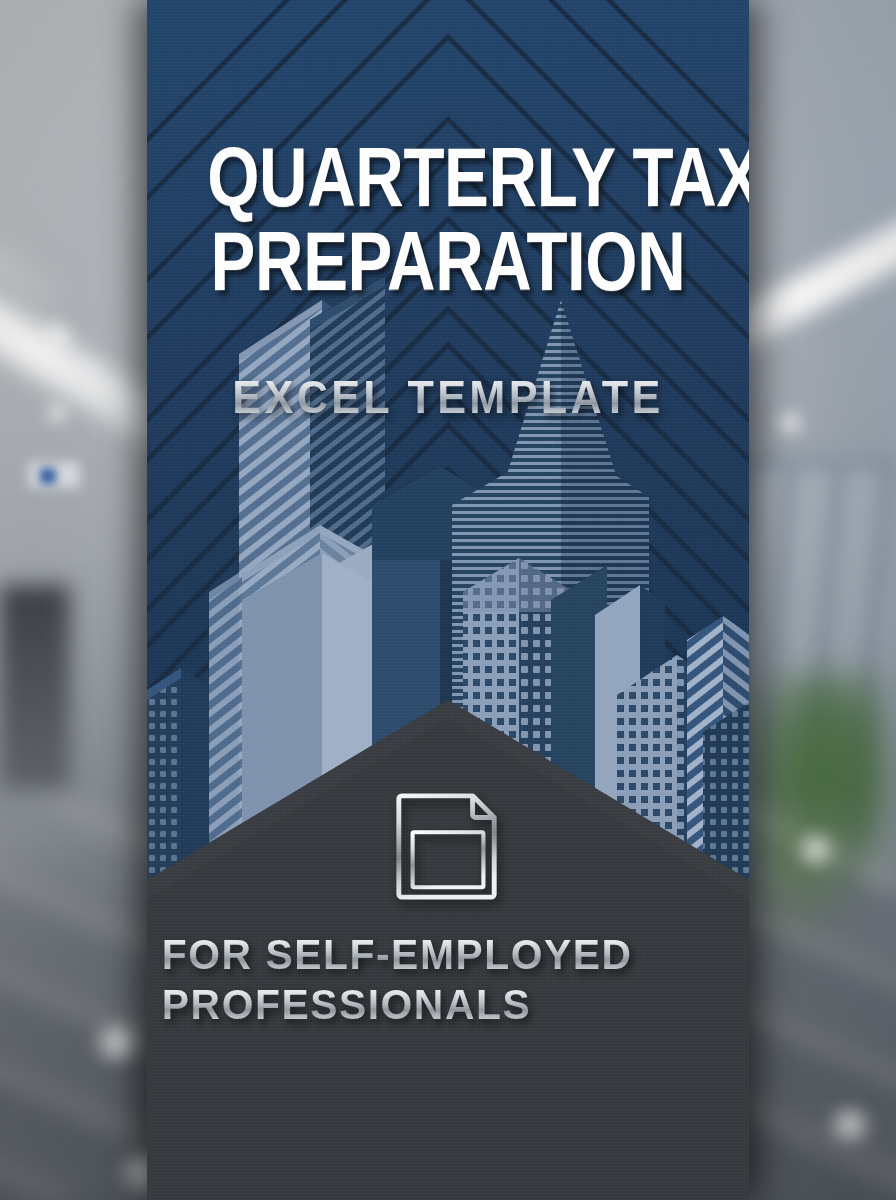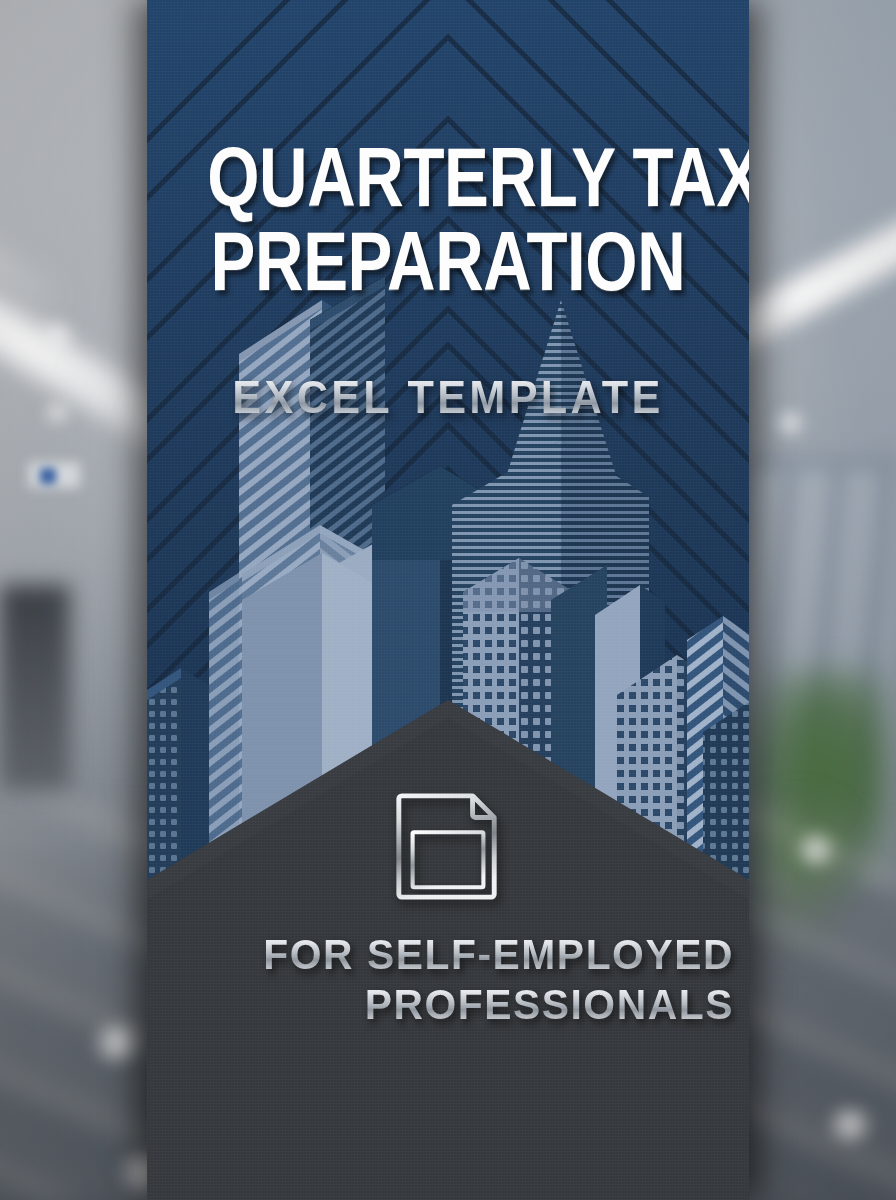--- a/index.html
+++ b/index.html
@@ -167,21 +167,21 @@
     font-weight:700; font-size:46px; letter-spacing:3.5px;
     transform:scaleX(.94);
     background:linear-gradient(180deg,#f4f6f8 0%,#dfe3e8 26%,#aeb6bf 50%,#8d96a1 62%,#cfd5dc 84%,#e9edf1 100%);
     -webkit-background-clip:text; background-clip:text;
     color:transparent; -webkit-text-fill-color:transparent;
     filter:drop-shadow(3px 4px 4px rgba(0,0,0,.55));
     white-space:nowrap;
   }
 
   .footer-wrap{
-    position:absolute; left:0; right:0; top:930px; text-align:right; z-index:7;
+    position:absolute; left:0; right:8px; top:930px; text-align:left; z-index:7;
   }
   .footer-line{
     display:block;
     font-weight:700; font-size:43px; line-height:1.16; letter-spacing:1.6px;
     transform:scaleX(.95);
     background:linear-gradient(180deg,#f7f8fa 0%,#e4e7eb 24%,#b2b8bf 48%,#8f959c 60%,#d2d7dc 84%,#eef0f3 100%);
     -webkit-background-clip:text; background-clip:text;
     color:transparent; -webkit-text-fill-color:transparent;
     filter:drop-shadow(3px 4px 4px rgba(0,0,0,.6));
     white-space:nowrap;

